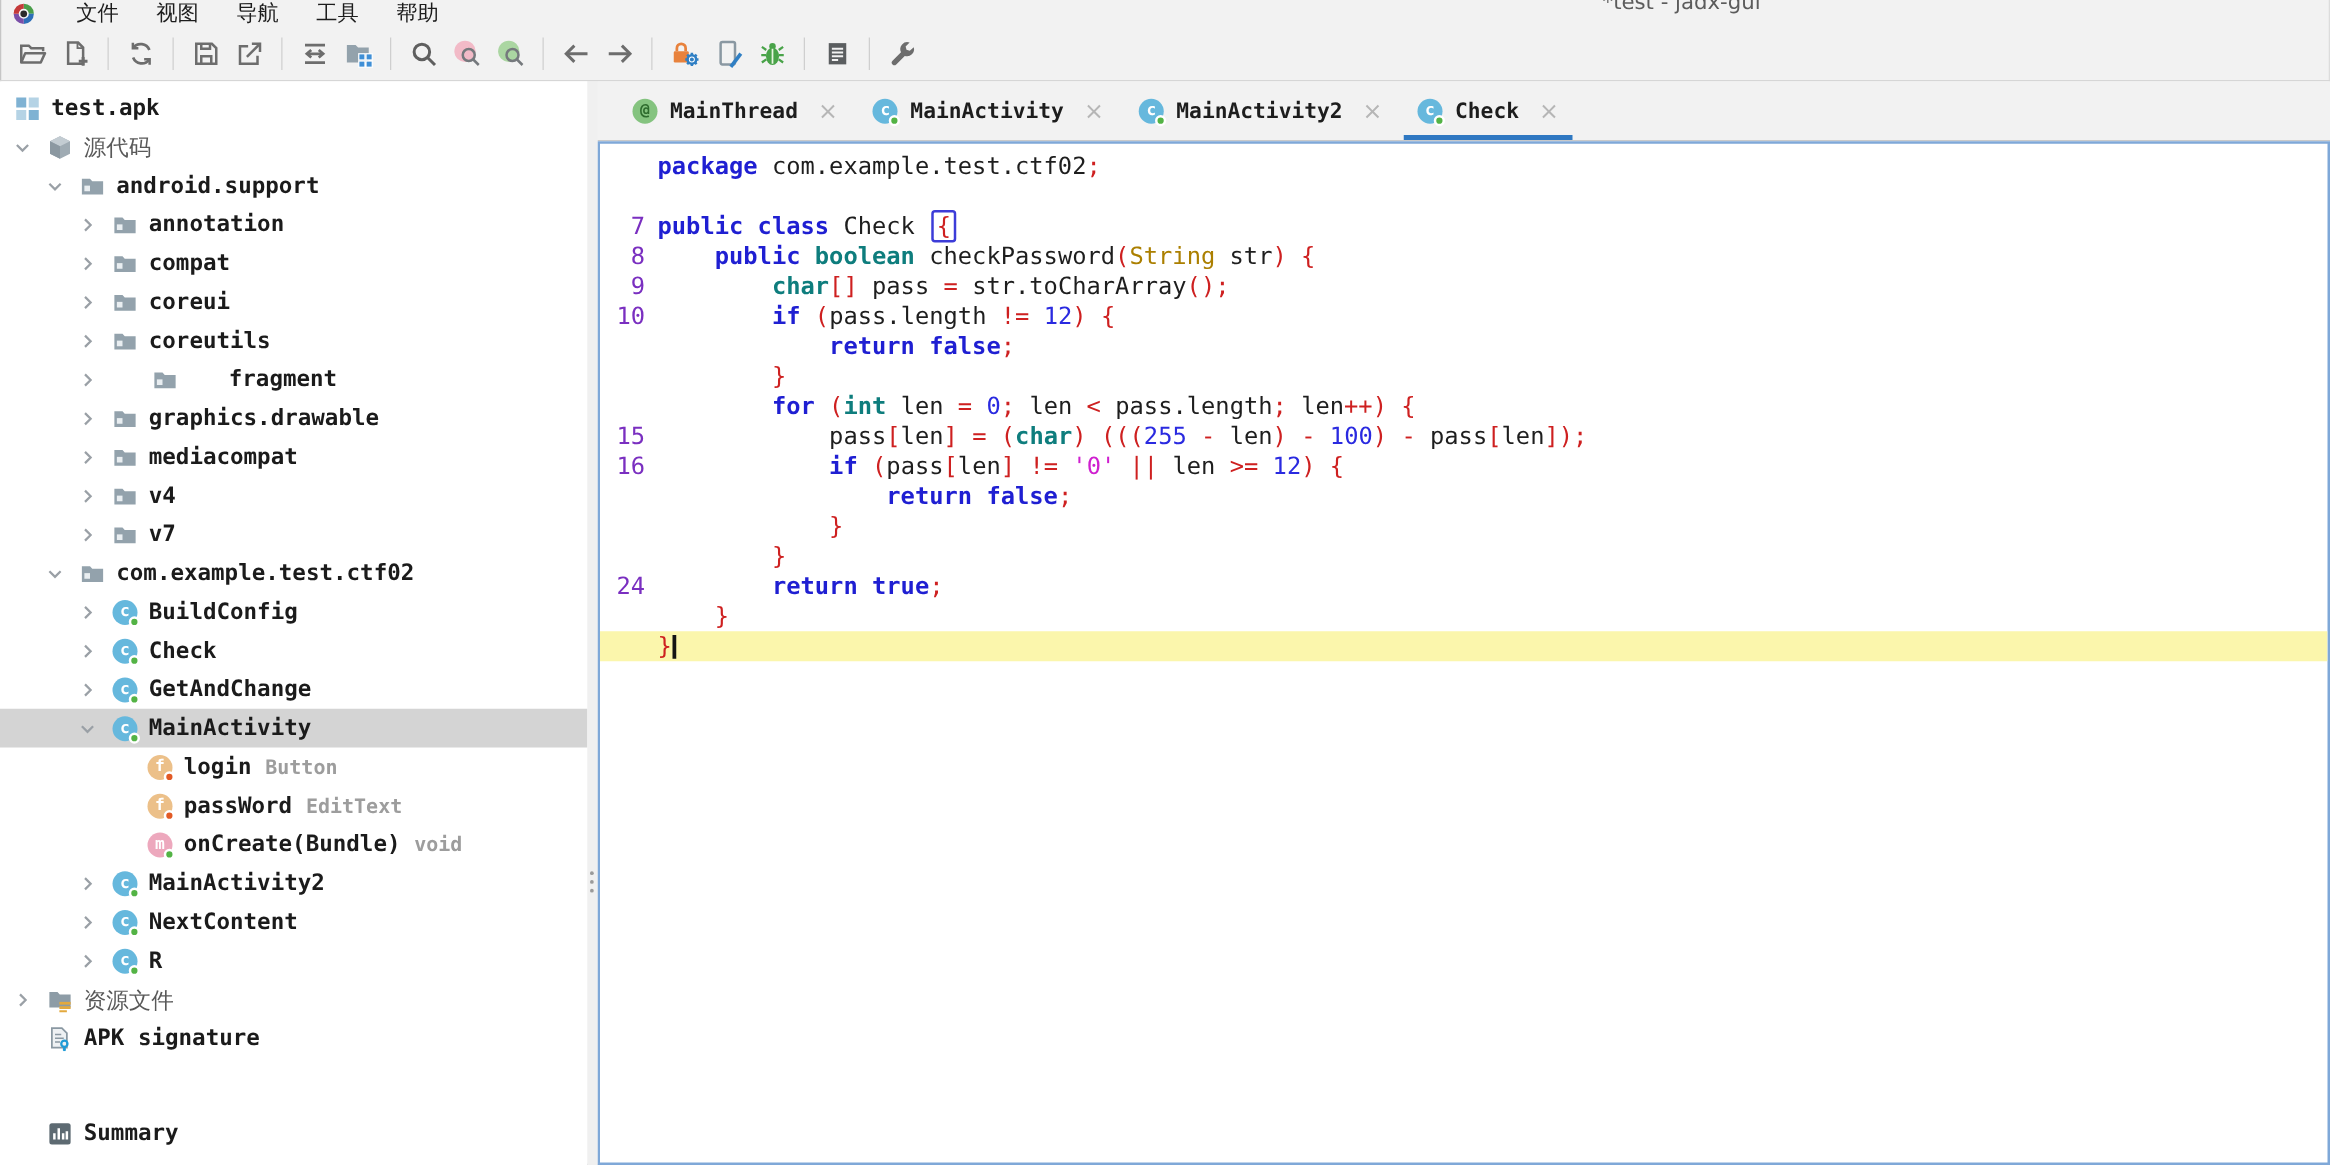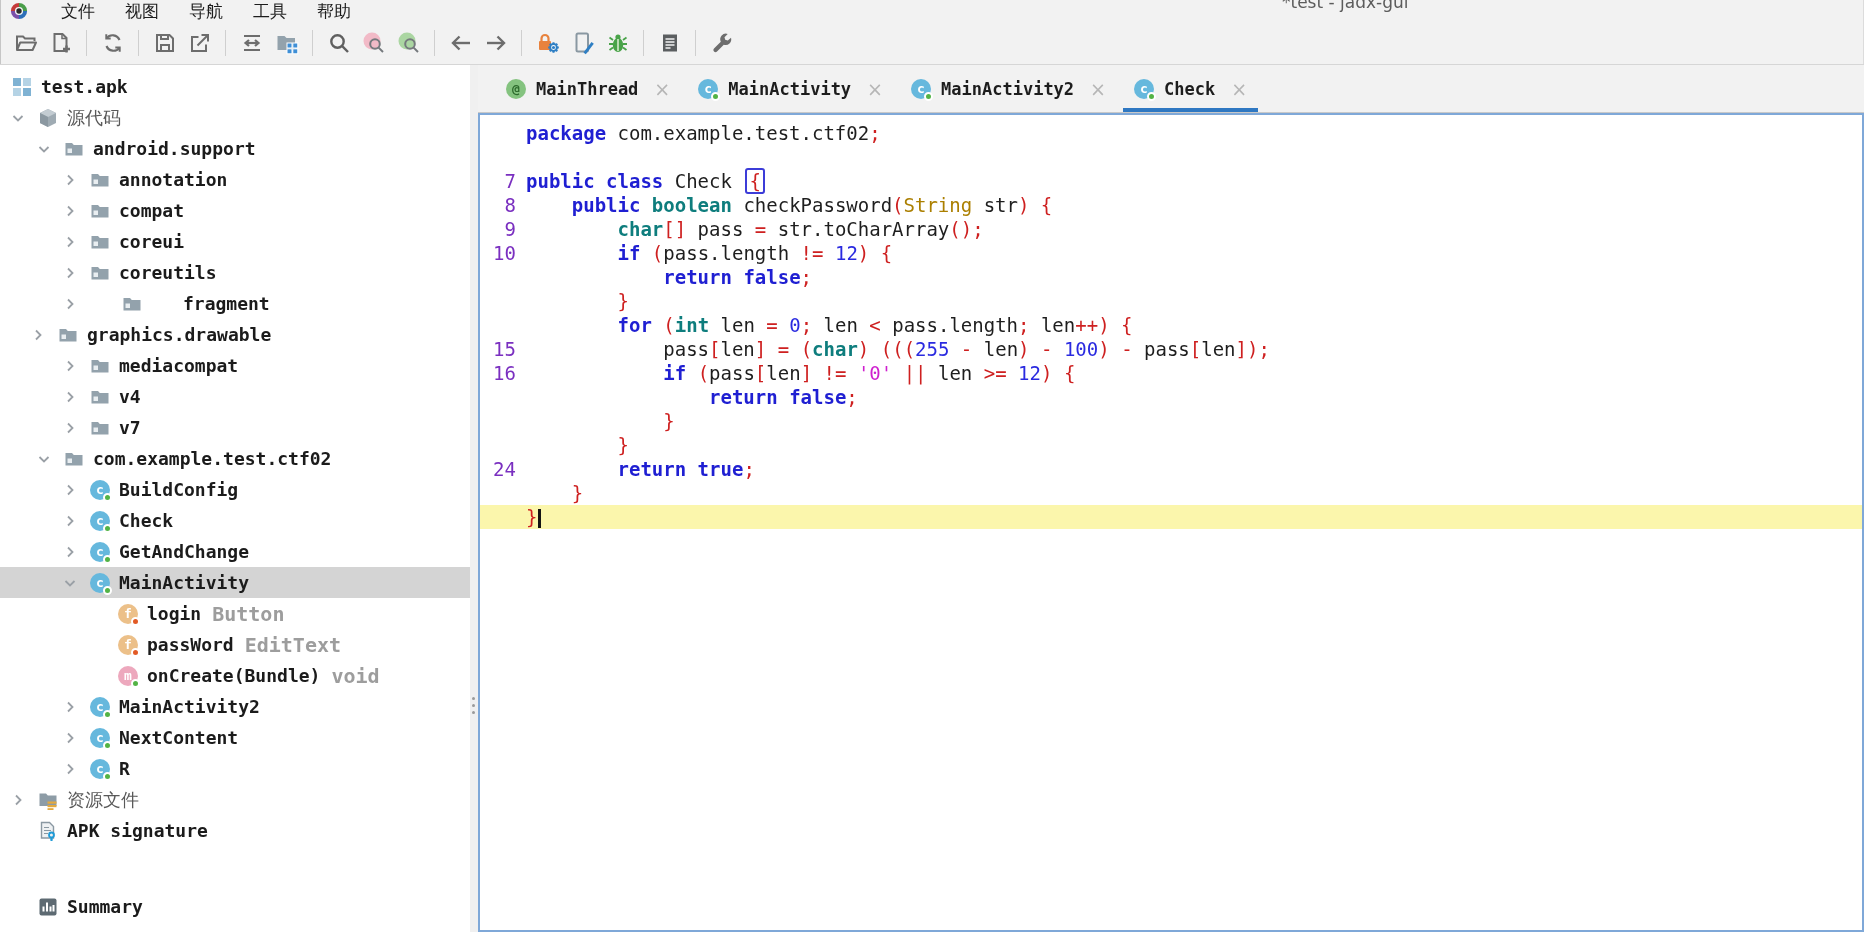--- a/index.html
+++ b/index.html
@@ -20,21 +20,21 @@
   .main{display:flex;height:867px;}
   .tree{width:470px;background:#ffffff;padding-top:6px;overflow:hidden;flex:0 0 auto;
         font-family:"DejaVu Sans Mono",monospace;}
   .trow{height:31px;display:flex;align-items:center;box-sizing:border-box;}
   .trow.sel{background:var(--selection);}
   .chev{width:26px;height:20px;display:flex;align-items:center;justify-content:flex-start;flex:0 0 auto;}
   .ticon{width:20px;height:20px;margin-right:9px;flex:0 0 auto;display:flex;}
   .ticon svg{display:block;}
   .tlab{font-size:18px;font-weight:600;color:#1b1b1b;white-space:pre;}
   .tlab.cjk{font-family:"DejaVu Sans",sans-serif;font-weight:400;color:#595959;}
-  .tsuf{font-size:20px;font-weight:600;color:#9d9d9d;margin-left:11px;white-space:pre;}
+  .tsuf{font-size:16px;font-weight:600;color:#9d9d9d;margin-left:11px;white-space:pre;}
   .cicon{width:20px;height:20px;border-radius:50%;position:relative;display:flex;align-items:center;justify-content:center;
          font:700 13px "DejaVu Sans Mono",monospace;color:#ffffff;margin-right:9px;flex:0 0 auto;}
   .cicon.class{background:#66b8dd;}
   .cicon.field{background:#ecc089;}
   .cicon.method{background:#eda8bd;}
   .cicon.thread{background:#84c37f;color:#2d6b2d;}
   .cicon .dot{position:absolute;right:-2px;bottom:-2px;width:9px;height:9px;border-radius:50%;border:2px solid #fff;box-sizing:border-box;}
   .cicon.class .dot,.cicon.method .dot{background:#53b345;}
   .cicon.field .dot{background:#e25a25;}
   .splitter{width:8px;background:#f0f0f0;flex:0 0 auto;position:relative;}
@@ -368,21 +368,21 @@
             </svg>
           </span>
           <span class="ticon">
             <svg viewBox="0 0 20 20" width="20" height="20">
               <path d="M1.5 4h6.5l1.8 2h8.7v10.5H1.5z" fill="#93a2ac"></path>
               <rect x="3.5" y="9.5" width="4.5" height="4.5" fill="#e9eef1"></rect>
             </svg>
           </span>
           <span class="tlab">fragment</span>
         </div>
-        <div class="trow" style="padding-left: 32px; text-align: right;">
+        <div class="trow" style="padding-left: 64px; text-align: right;">
           <span class="chev">
             <svg width="12" height="12" viewBox="0 0 12 12">
               <path d="M4 1.5l4.5 4.5L4 10.5" fill="none" stroke="#9aa0a6" stroke-width="1.8"></path>
             </svg>
           </span>
           <span class="ticon">
             <svg viewBox="0 0 20 20" width="20" height="20">
               <path d="M1.5 4h6.5l1.8 2h8.7v10.5H1.5z" fill="#93a2ac"></path>
               <rect x="3.5" y="9.5" width="4.5" height="4.5" fill="#e9eef1"></rect>
             </svg>

